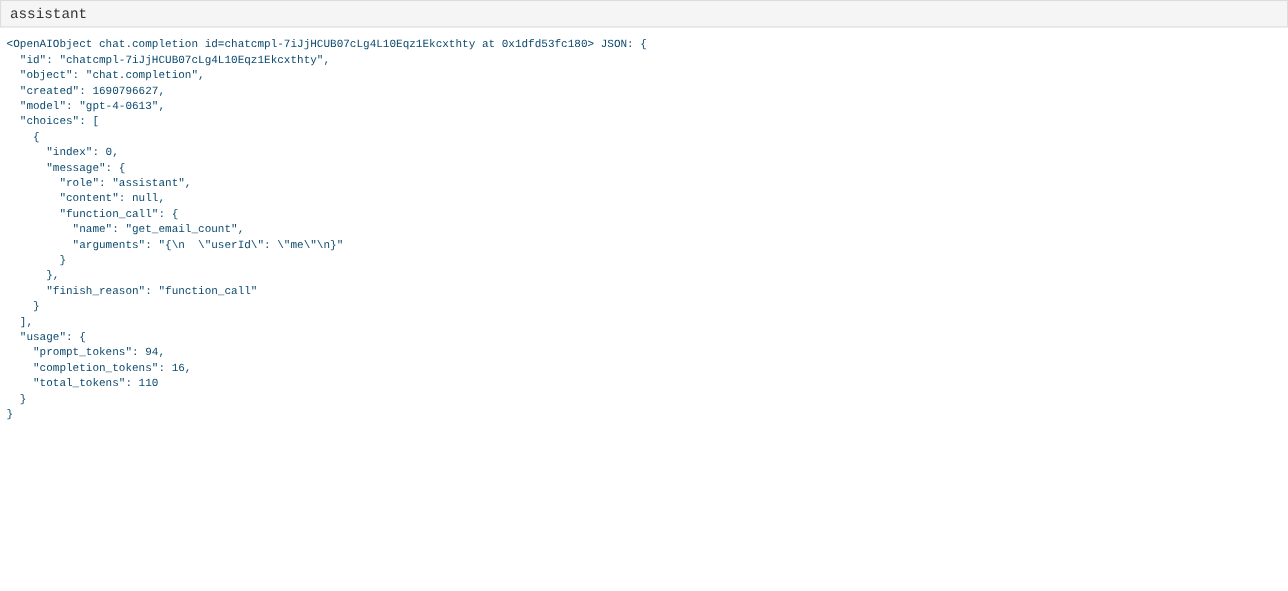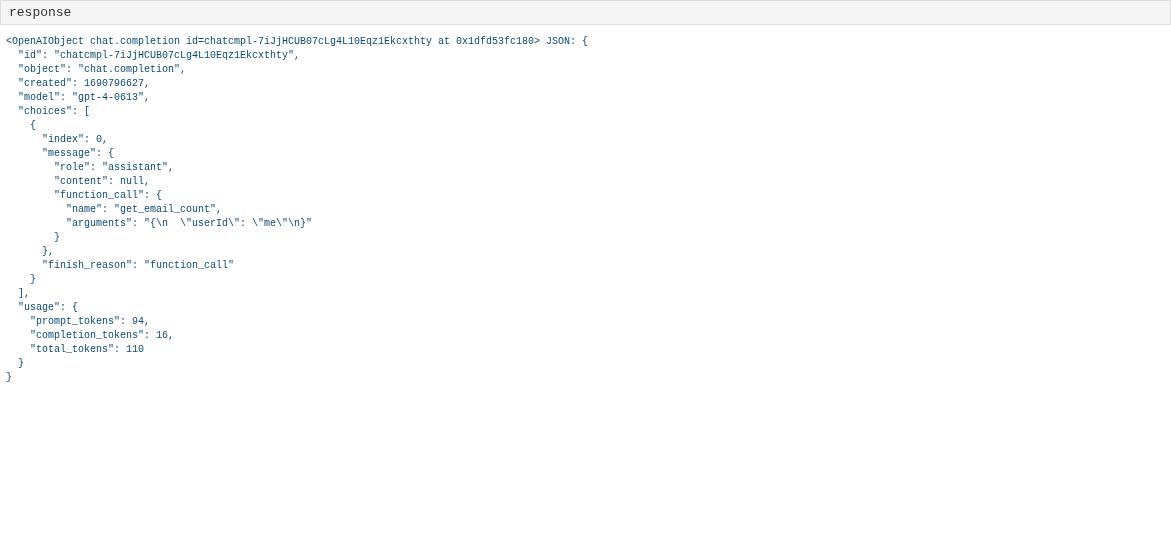--- a/index.html
+++ b/index.html
@@ -26,21 +26,21 @@
       white-space: pre;
       line-height: 1.4;
       font-size: 10px;
       color: #0c4a6e;
     }
   </style>
 </head>
 <body>
 
 <div class="response-header">
-  <span>response</span>
+  <span>assistant</span>
 </div>
 
 <div class="code-block"><span>&lt;OpenAIObject chat.completion id=chatcmpl-7iJjHCUB07cLg4L10Eqz1Ekcxthty at 0x1dfd53fc180&gt; JSON: {</span>
 <span>  "id": "chatcmpl-7iJjHCUB07cLg4L10Eqz1Ekcxthty",</span>
 <span>  "object": "chat.completion",</span>
 <span>  "created": 1690796627,</span>
 <span>  "model": "gpt-4-0613",</span>
 <span>  "choices": [</span>
 <span>    {</span>
 <span>      "index": 0,</span>

